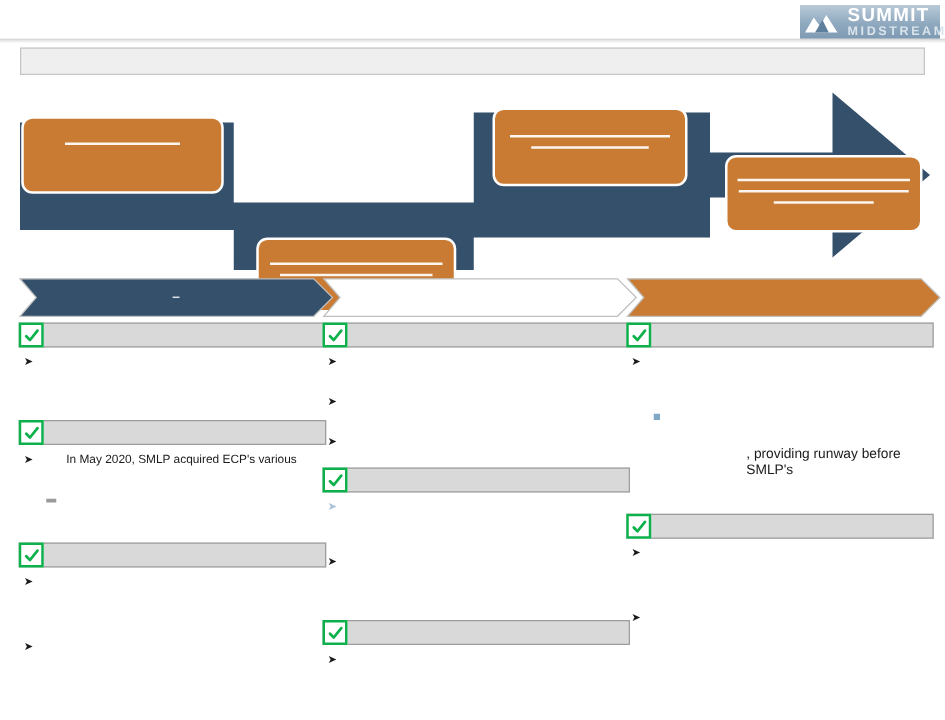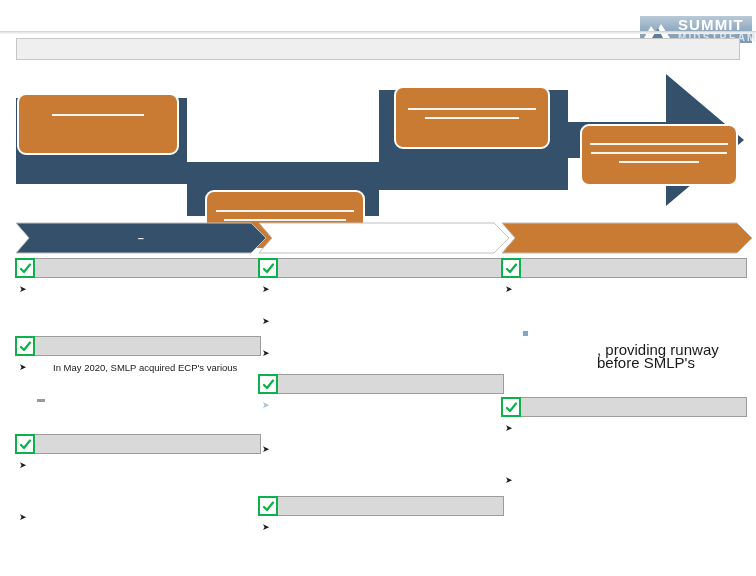--- a/index.html
+++ b/index.html
@@ -18,21 +18,21 @@
   
   #slide-header {
     position: absolute;
     left: 0; top: 0;
     width: 756px;
     height: 34px;
   }
   #logo-block {
     position: absolute;
     right: 4px;
-    top: 16px;
+    top: 4px;
     width: 112px;
     height: 27px;
     background: linear-gradient(180deg, #b9cad8 0%, #8fa9bf 55%, #7e9ab2 100%);
     display: flex;
     align-items: center;
     padding-left: 3px;
     box-sizing: border-box;
   }
   #logo-mark {
     width: 33px;
@@ -237,24 +237,24 @@
     width: 5px; height: 5px;
     background: #7fa8c4;
   }
   .sub-text {
     font-size: 9.5px;
     line-height: 13px;
     color: #1a1a1a;
     flex: 1 1 auto;
   }
   .indent-text {
-    font-size: 15px;
+    font-size: 11px;
     line-height: 13px;
     color: #1a1a1a;
-    margin: 3px 0 0 34px;
+    margin: 17px 0 0 34px;
   }
   .indent-text.accent {
     color: #8fb4d4;
     font-weight: bold;
   }
   .indent-text.far {
     margin-left: 96px;
   }
   .spacer-sm { height: 14px; }
   .spacer-md { height: 26px; }

